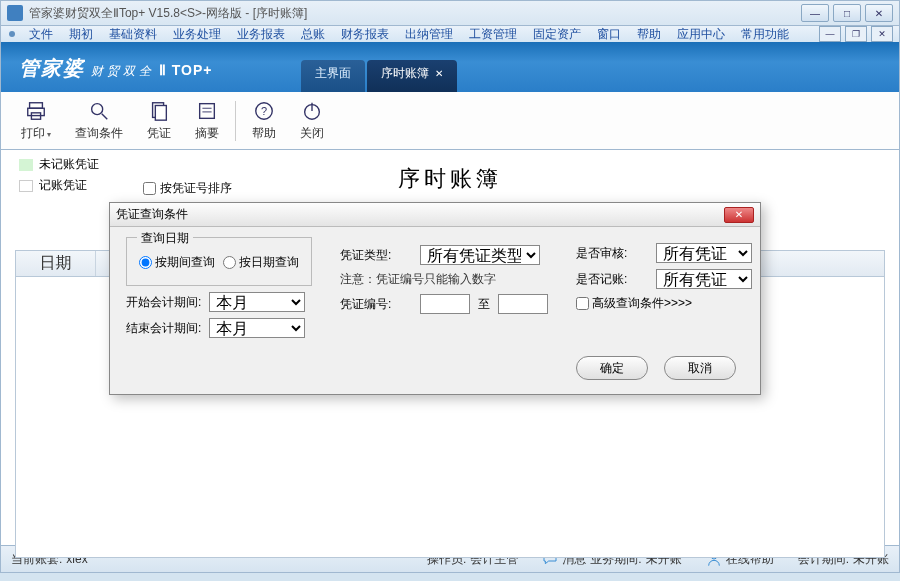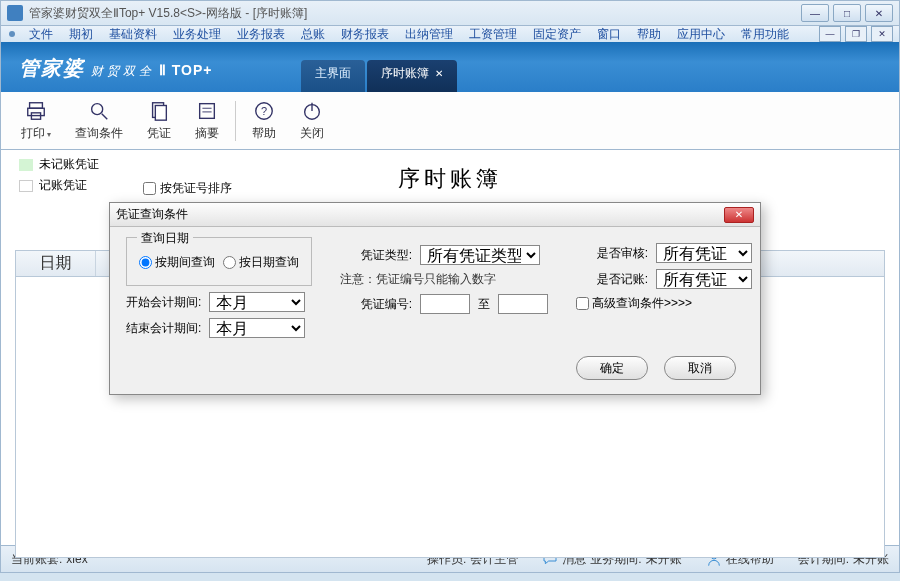--- a/index.html
+++ b/index.html
@@ -44,21 +44,21 @@
 .gridbody { height: 280px; background: #fff; }
 
 .dialog { position: absolute; left: 108px; top: 52px; width: 652px; background: #f0f0f0; border: 1px solid #888; box-shadow: 4px 4px 12px rgba(0,0,0,0.25); }
 .dlg-title { height: 24px; background: linear-gradient(#fdfdfd,#e4e4e4); border-bottom: 1px solid #bbb; display: flex; align-items: center; padding: 0 6px; font-size: 12px; gap: 8px; }
 .dlg-title .dlg-close { margin-left: auto; width: 30px; height: 16px; background: linear-gradient(#e88,#c33); border: 1px solid #a22; border-radius: 2px; display: flex; align-items: center; justify-content: center; color: #fff; font-size: 10px; cursor: pointer; }
 .dlg-body { padding: 10px 16px 14px; }
 .fieldset { border: 1px solid #bbb; padding: 10px 12px 8px; position: relative; margin-bottom: 2px; }
 .fieldset .legend-lbl { position: absolute; top: -8px; left: 10px; background: #f0f0f0; padding: 0 4px; font-size: 12px; }
 .row { display: flex; align-items: center; gap: 8px; margin: 6px 0; font-size: 12px; }
 .row label { display: flex; align-items: center; gap: 3px; }
-.row .lbl { min-width: 72px; text-align: right; }
+.row .lbl { min-width: 72px; }
 .row select, .row input[type=text] { height: 20px; border: 1px solid #888; font-size: 16px; padding: 0 2px; background: #fff; }
 .row select { width: 96px; }
 .row .combo { width: 120px; }
 .row .short { width: 50px; }
 .dlg-btns { display: flex; justify-content: flex-end; gap: 16px; margin-top: 12px; padding-right: 8px; }
 .dlg-btns button { width: 72px; height: 24px; border: 1px solid #888; background: linear-gradient(#fdfdfd,#e0e0e0); border-radius: 12px; font-size: 12px; cursor: pointer; }
 .note { color: #333; font-size: 12px; }
 .cols3 { display: flex; gap: 28px; }
 .cols3 > div { flex: 0 0 auto; }
 .chk { display: flex; align-items: center; gap: 3px; font-size: 12px; }

